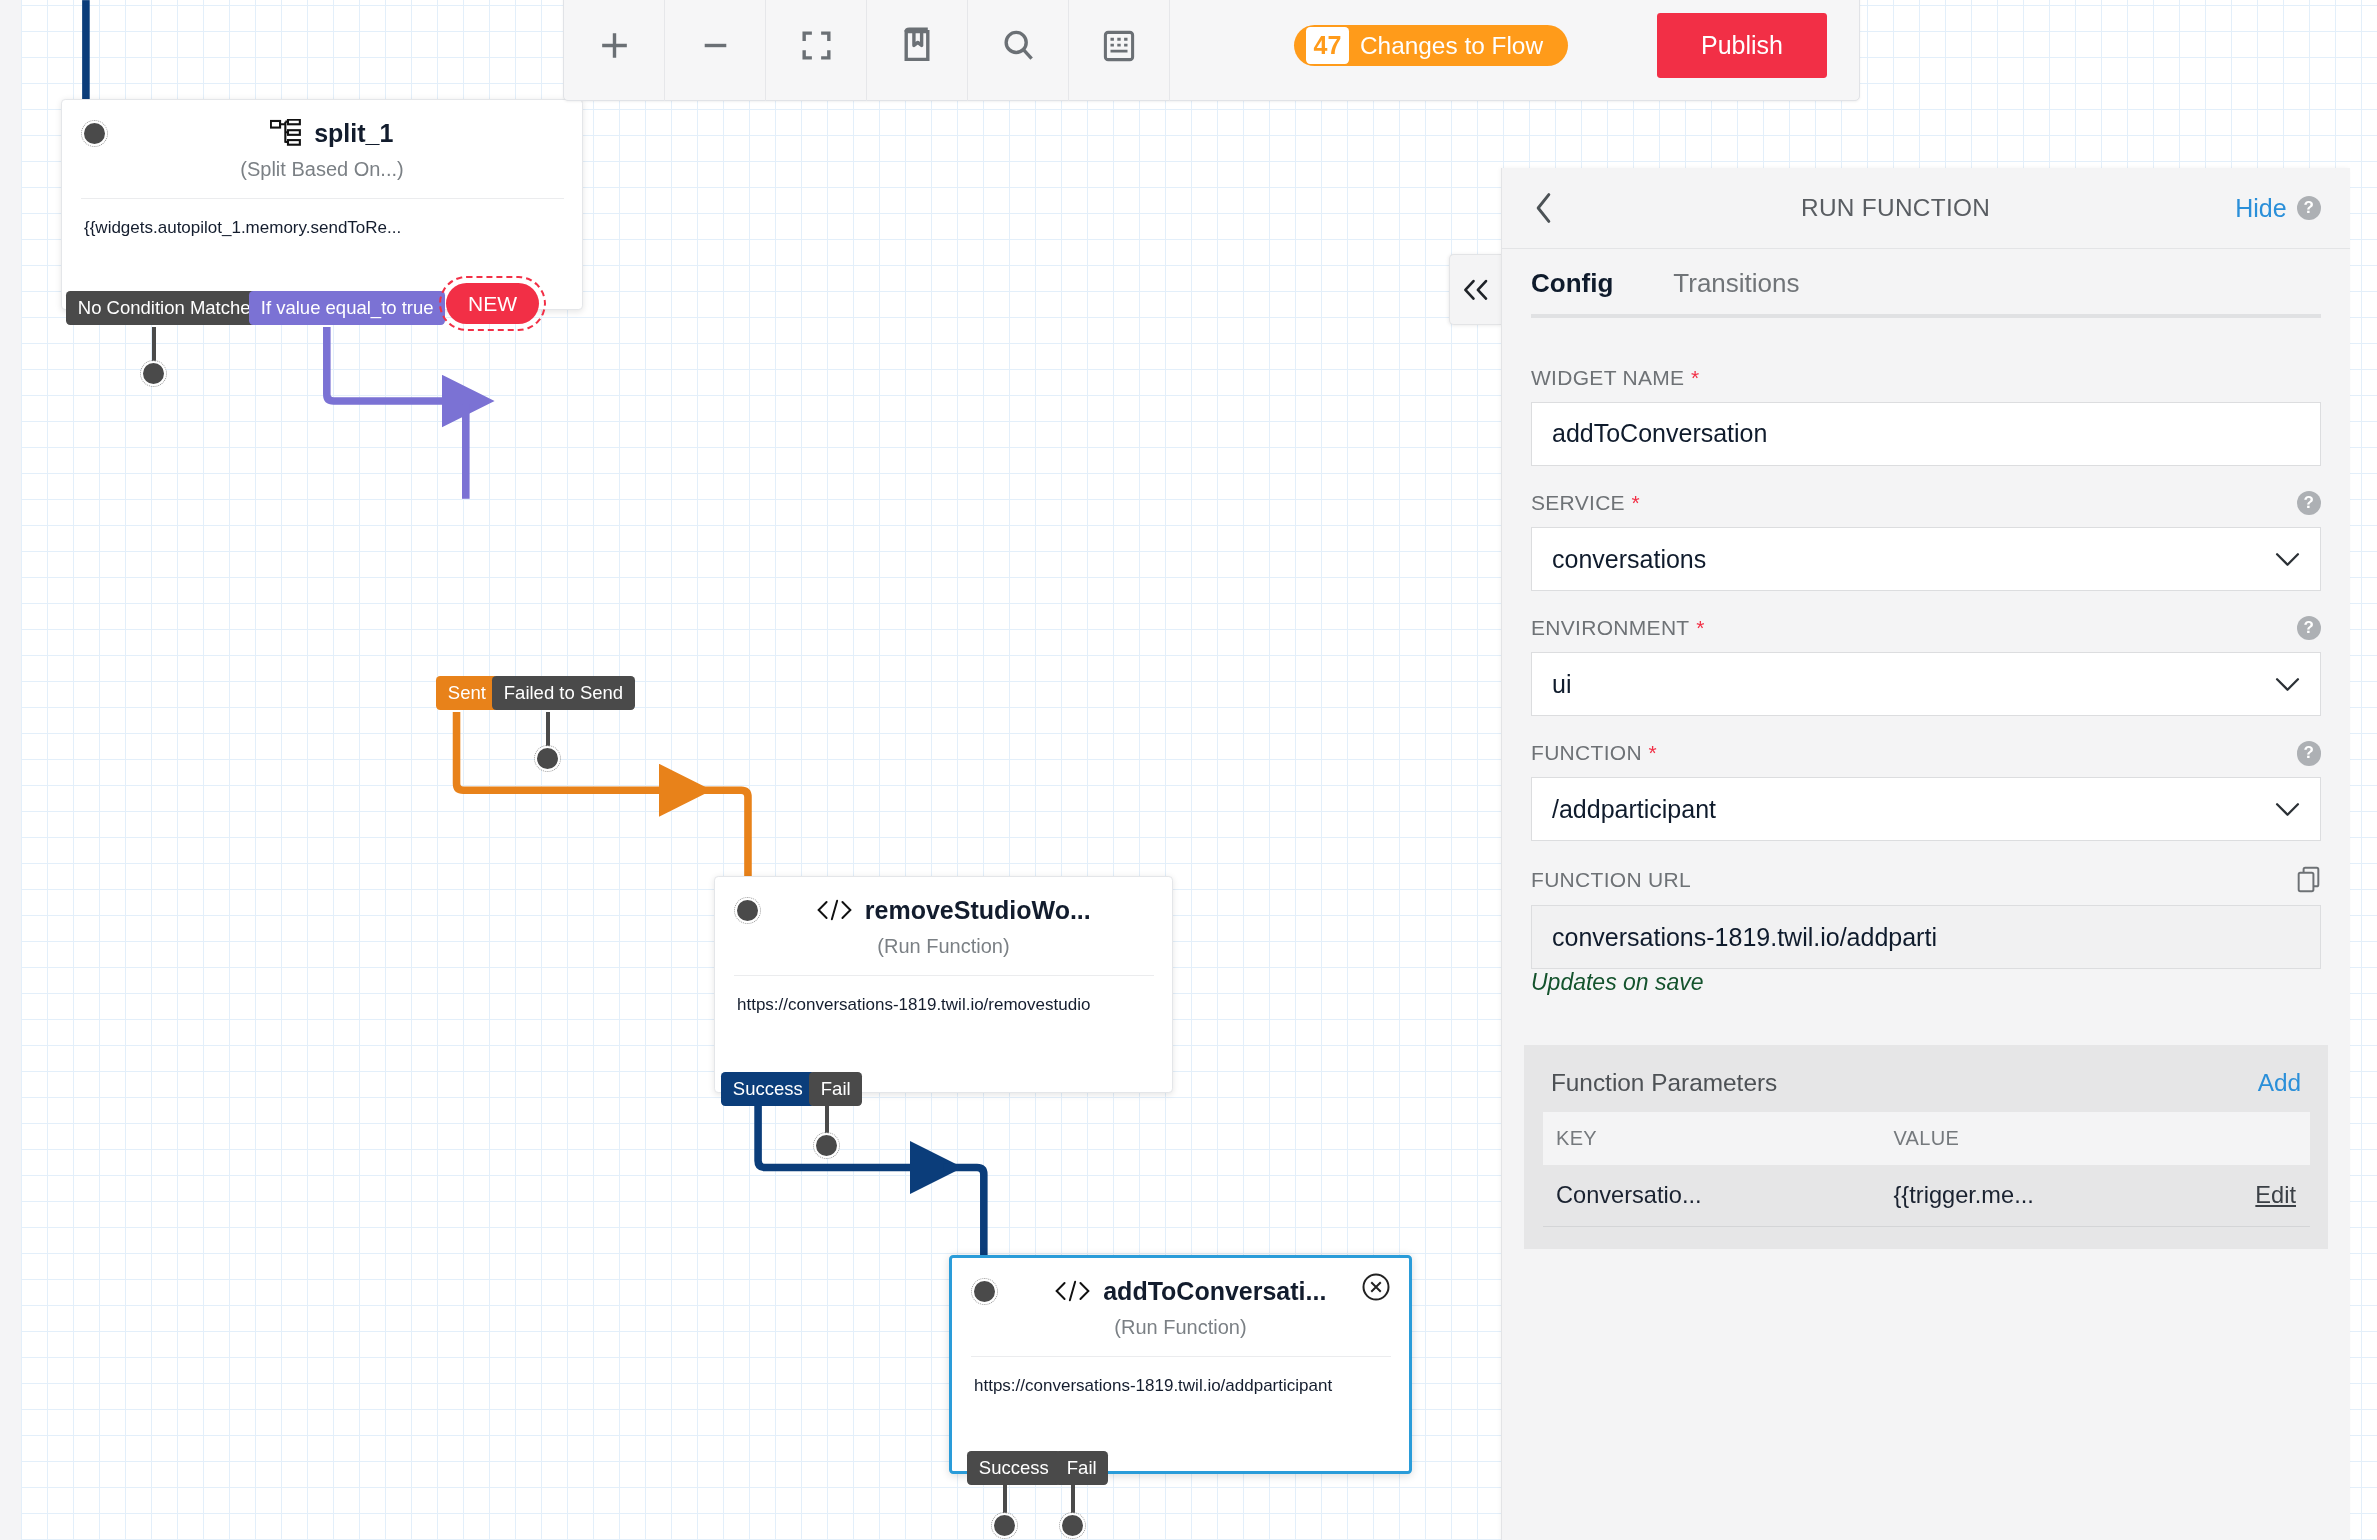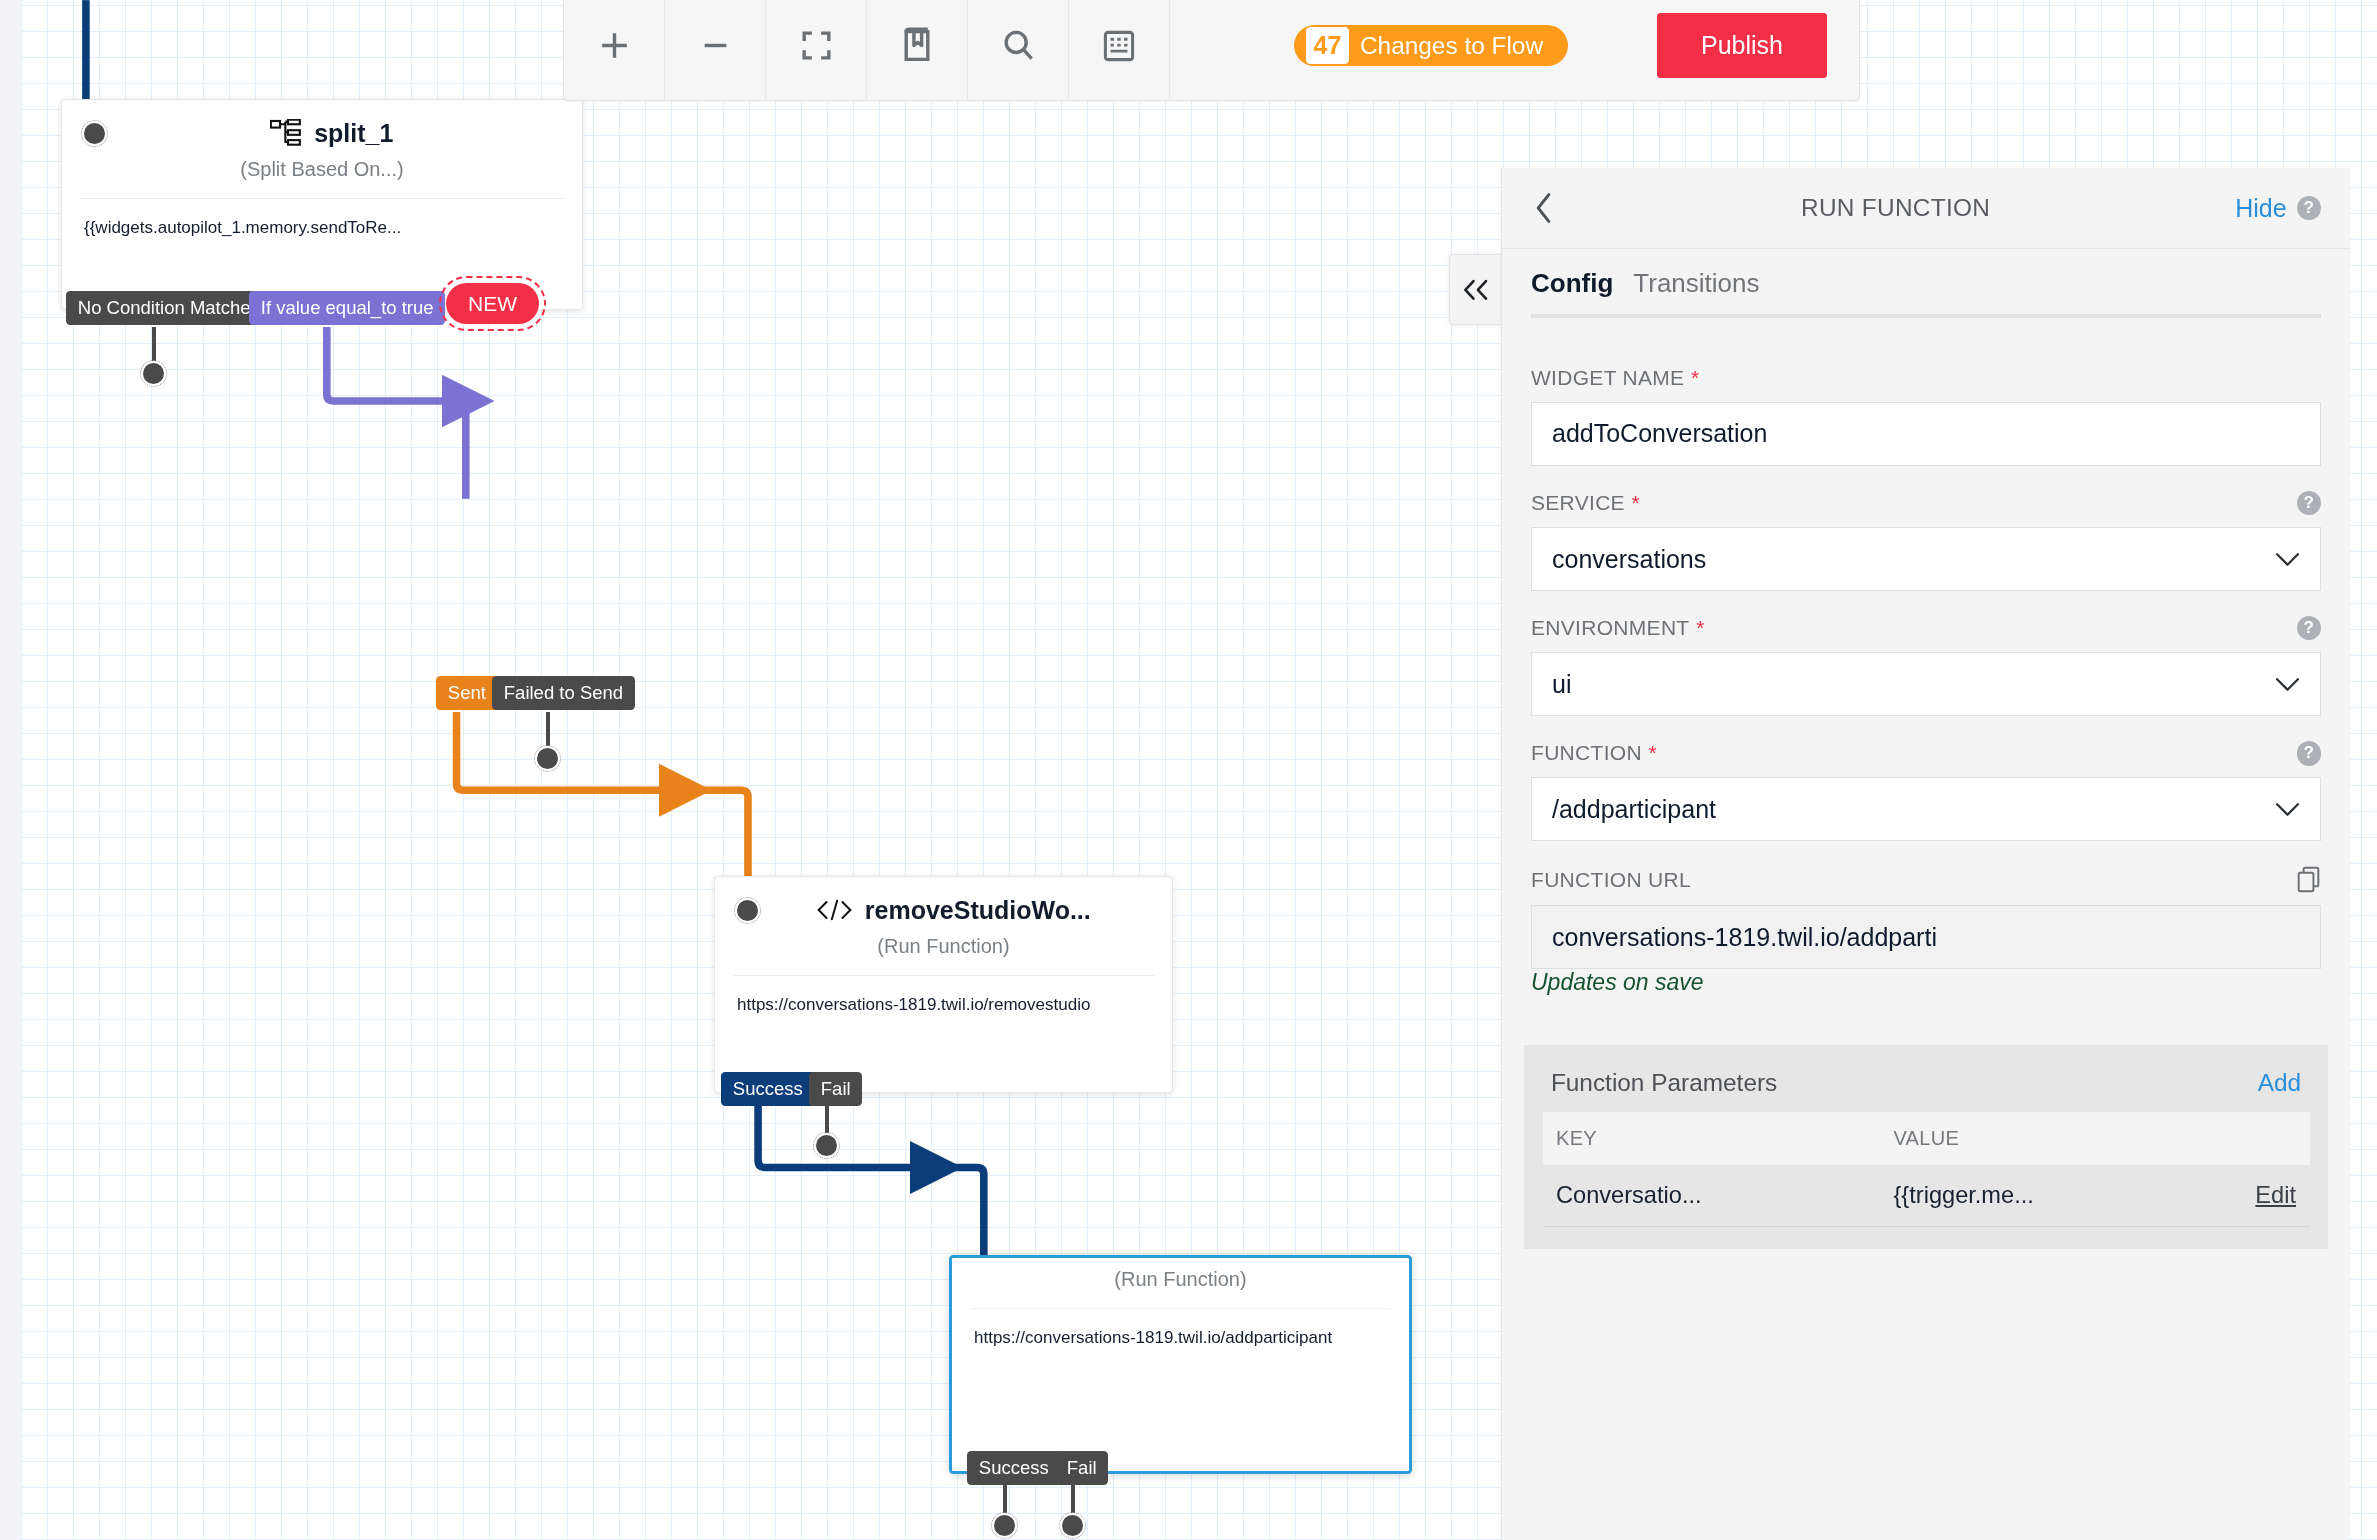--- a/index.html
+++ b/index.html
@@ -145,21 +145,21 @@
     font-size: 24.4px; letter-spacing: 0.3px;
   }
   #hide-link { color: #2a8fd9; font-size: 25px; cursor: pointer; margin-right: 10px; }
   .help-icon {
     width: 24.4px; height: 24.4px; border-radius: 50%;
     background: #adb0b4; color: #fff; font-size: 17px; font-weight: 700;
     display: inline-flex; align-items: center; justify-content: center;
     flex: 0 0 auto;
   }
 
-  #tabs { display: flex; padding: 18.5px 29px 0; gap: 20px; position: relative; }
+  #tabs { display: flex; padding: 18.5px 29px 0; gap: 60px; position: relative; }
   .tab { font-size: 26px; padding-bottom: 15px; cursor: pointer; color: #707478; }
   .tab.active { color: #0f1b2c; font-weight: 700; border-bottom: 4.2px solid #f22f46; }
   #tabs-underline {
     position: absolute; left: 29px; right: 29px; bottom: 0;
     height: 3.4px; background: #e0e1e3;
   }
 
   #panel-form { padding: 23.6px 29px 0; }
   .field-label {
     display: flex; align-items: center;
@@ -291,20 +291,33 @@
     <div class="node-body">https://conversations-1819.twil.io/removestudio</div>
   </div>
   <div class="chip chip-navy" style="left:721px;top:1072px;">Success</div>
   <div class="chip chip-grey" style="left:809px;top:1072px;">Fail</div>
   <div class="stub" style="left:814px;top:1099px;height:59px;">
     <div class="stub-line" style="height:35px;"></div>
     <div class="stub-dot" style="top:34px;"></div>
   </div>
 
   <div class="node selected" style="left:949px;top:1255px;width:463px;height:219px;">
+    <div class="node-head">
+      <span class="node-dot"></span>
+      <span class="node-title">
+        <svg width="37" height="22" viewBox="0 0 28 16">
+          <path d="M8 2 L2 8 L8 14 M20 2 L26 8 L20 14 M16 1 L12 15" fill="none" stroke="#111" stroke-width="1.5" stroke-linecap="round"></path>
+        </svg>
+        <span>addToConversati...</span>
+      </span>
+      <svg class="node-close" viewBox="0 0 24 24">
+        <circle cx="12" cy="12" r="10" fill="none" stroke="#222" stroke-width="1.6"></circle>
+        <path d="M8.2 8.2 L15.8 15.8 M15.8 8.2 L8.2 15.8" stroke="#222" stroke-width="1.6"></path>
+      </svg>
+    </div>
     <div class="node-sub">(Run Function)</div>
     <div class="node-divider"></div>
     <div class="node-body">https://conversations-1819.twil.io/addparticipant</div>
   </div>
   <div class="chip chip-grey" style="left:967px;top:1451px;">Success</div>
   <div class="chip chip-grey" style="left:1055px;top:1451px;">Fail</div>
   <div class="stub" style="left:992px;top:1479px;height:59px;">
     <div class="stub-line" style="height:35px;"></div>
     <div class="stub-dot" style="top:34px;"></div>
   </div>

